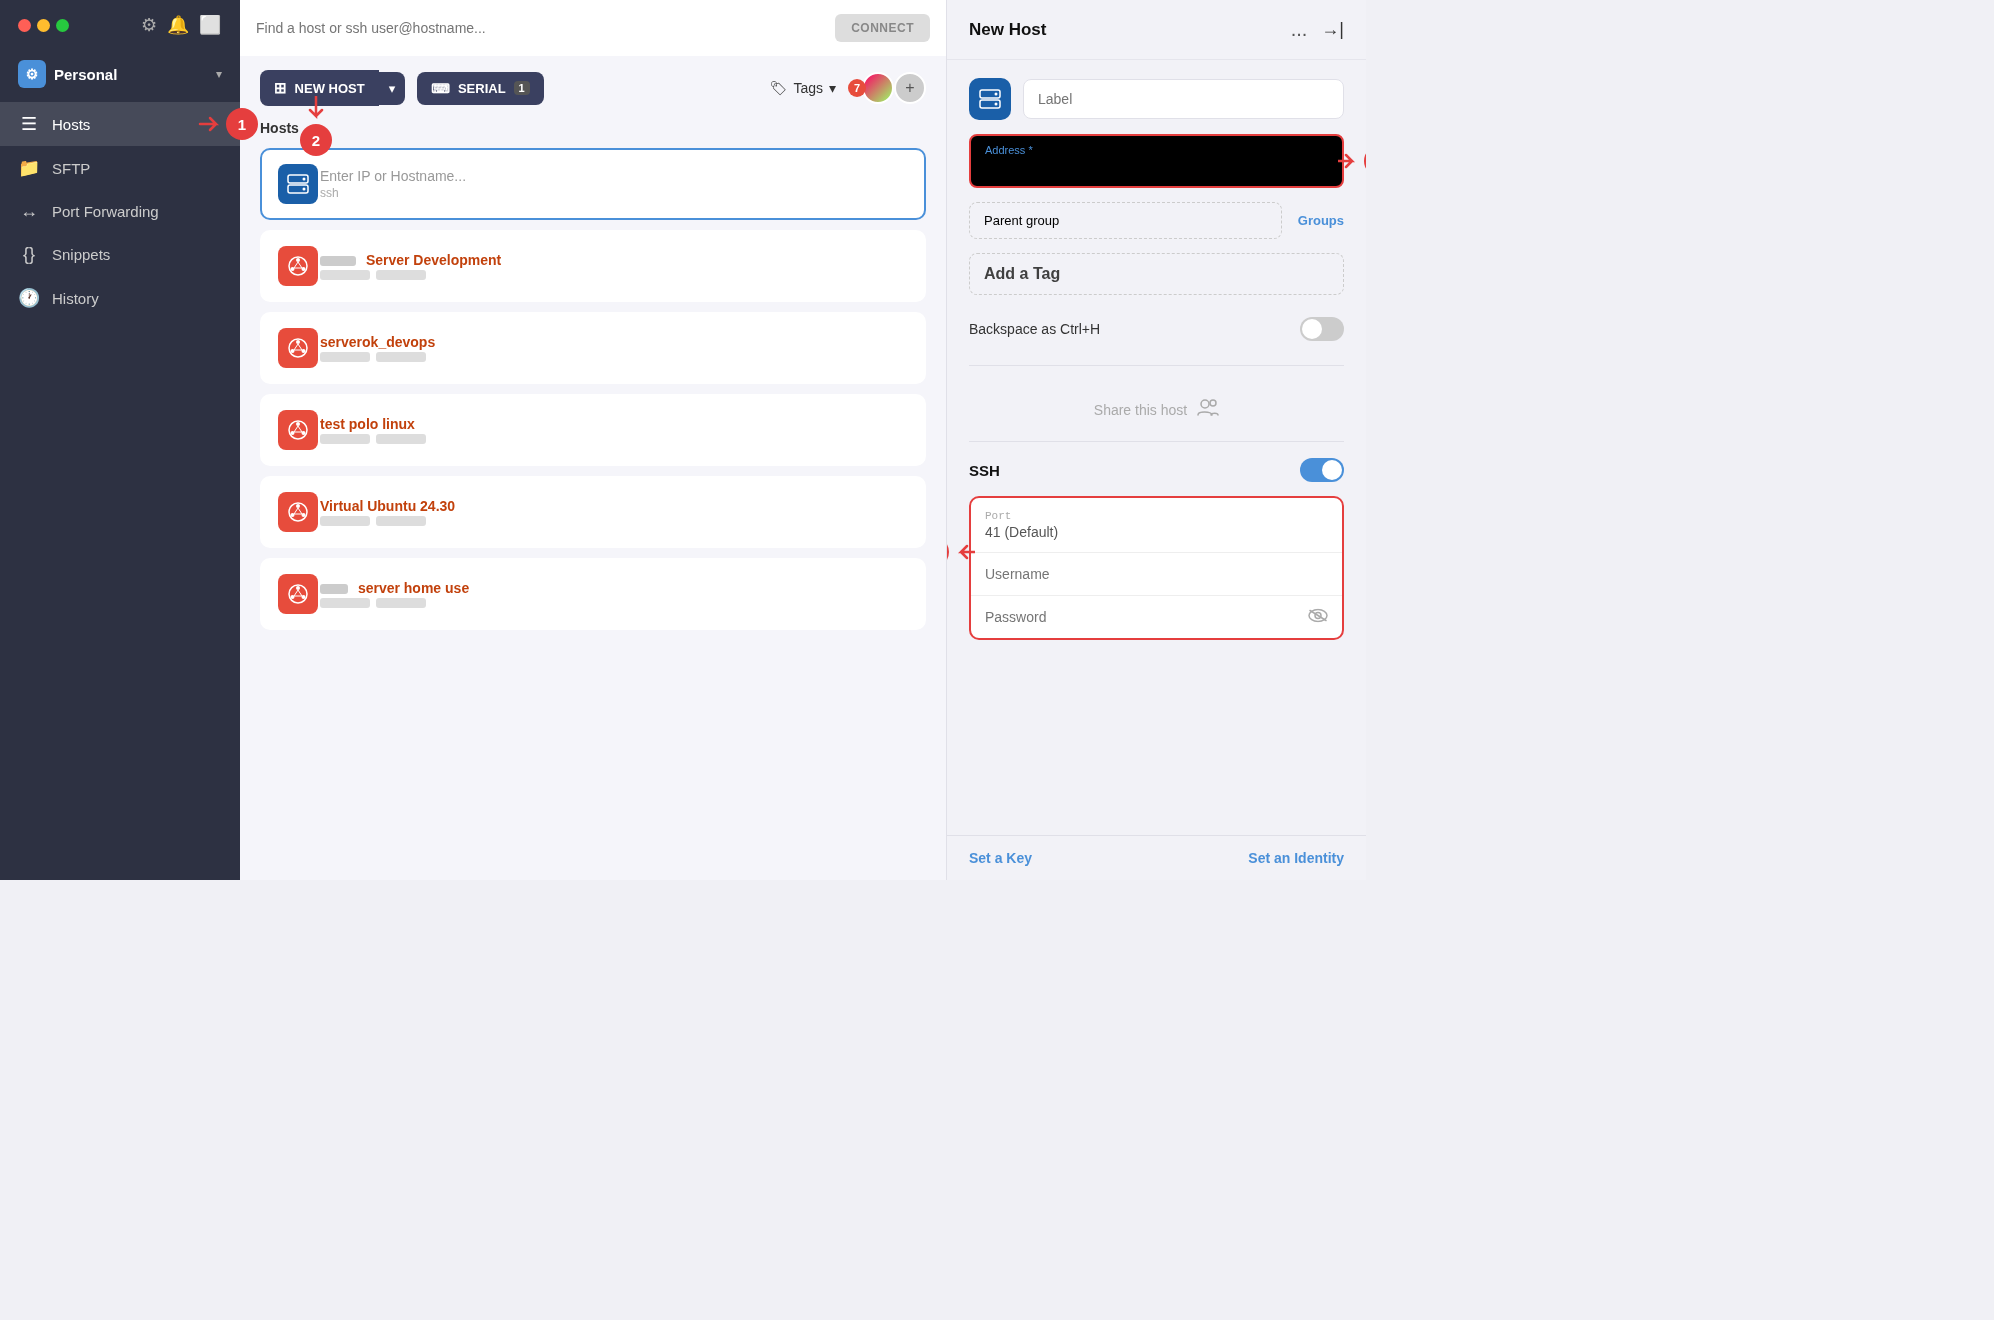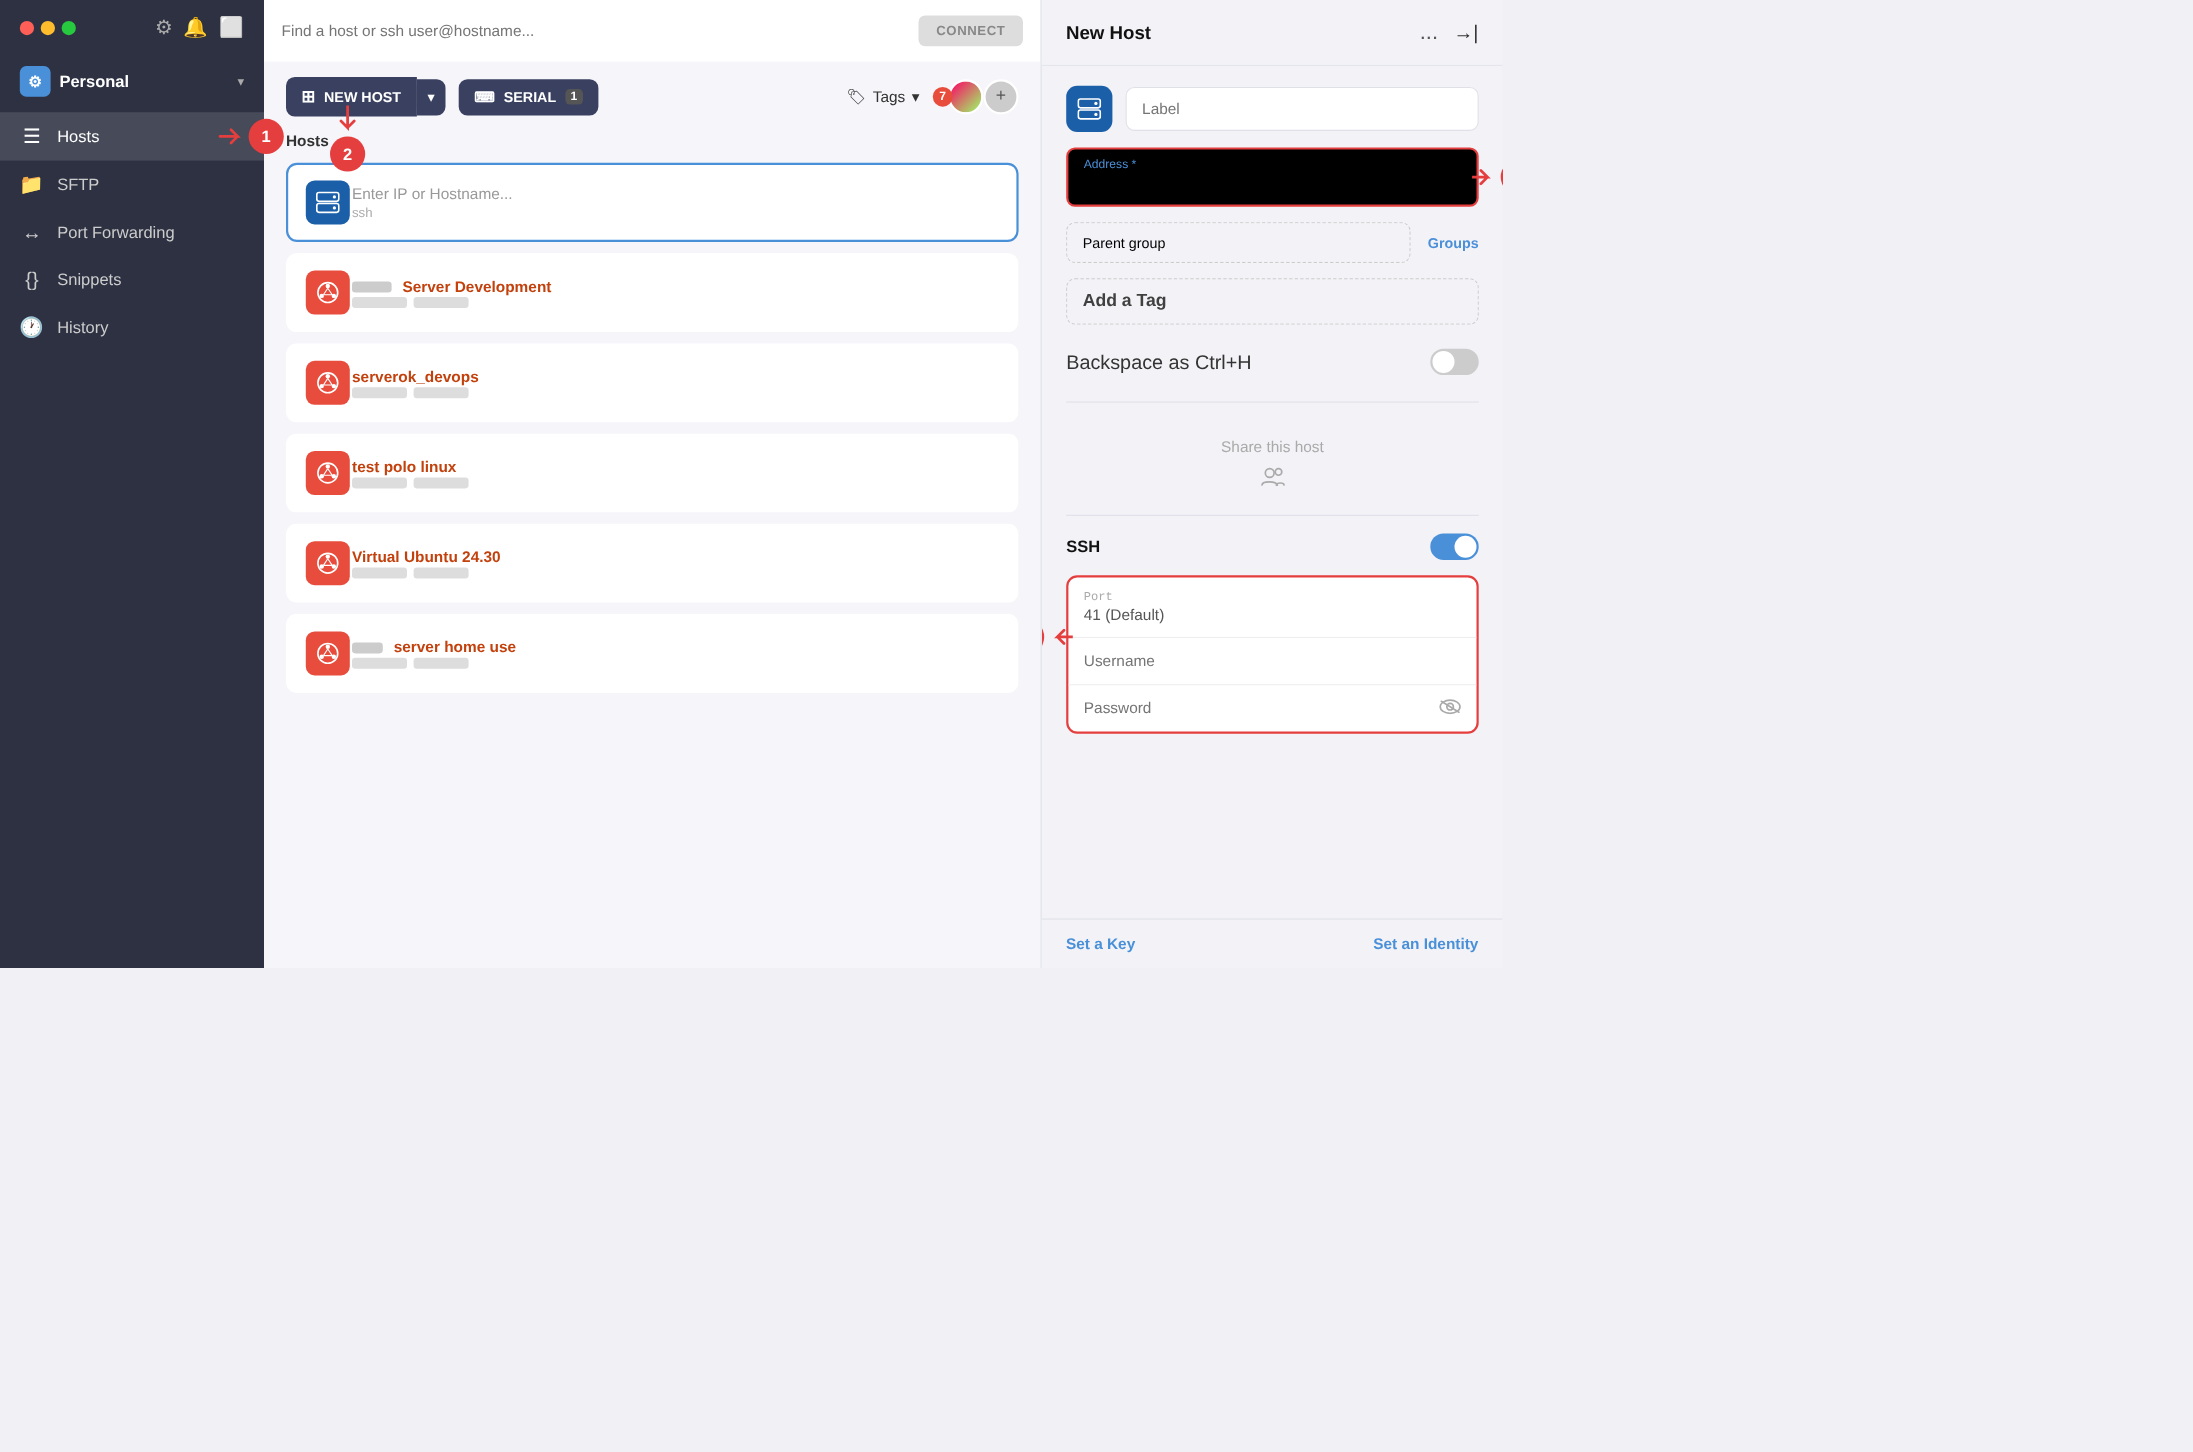--- a/index.html
+++ b/index.html
@@ -407,21 +407,21 @@
     }
 
     
     .toggle-row {
       display: flex;
       align-items: center;
       justify-content: space-between;
       padding: 4px 0 18px;
     }
     .toggle-label {
-      font-size: 18px;
+      font-size: 14px;
       color: #333;
       font-weight: 500;
     }
     .toggle {
       width: 44px; height: 24px;
       border-radius: 12px;
       background: #ccc;
       position: relative;
       cursor: pointer;
     }
@@ -444,21 +444,20 @@
 
     
     .share-host-row {
       display: flex;
       align-items: center;
       justify-content: center;
       gap: 10px;
       padding: 14px 0;
       color: #aaa;
       font-size: 14px;
-      flex-direction: column;
     }
     .share-icon { font-size: 20px; }
 
     .divider2 {
       height: 1px;
       background: #e0e0e8;
       margin: 6px 0 16px;
     }
 
     

